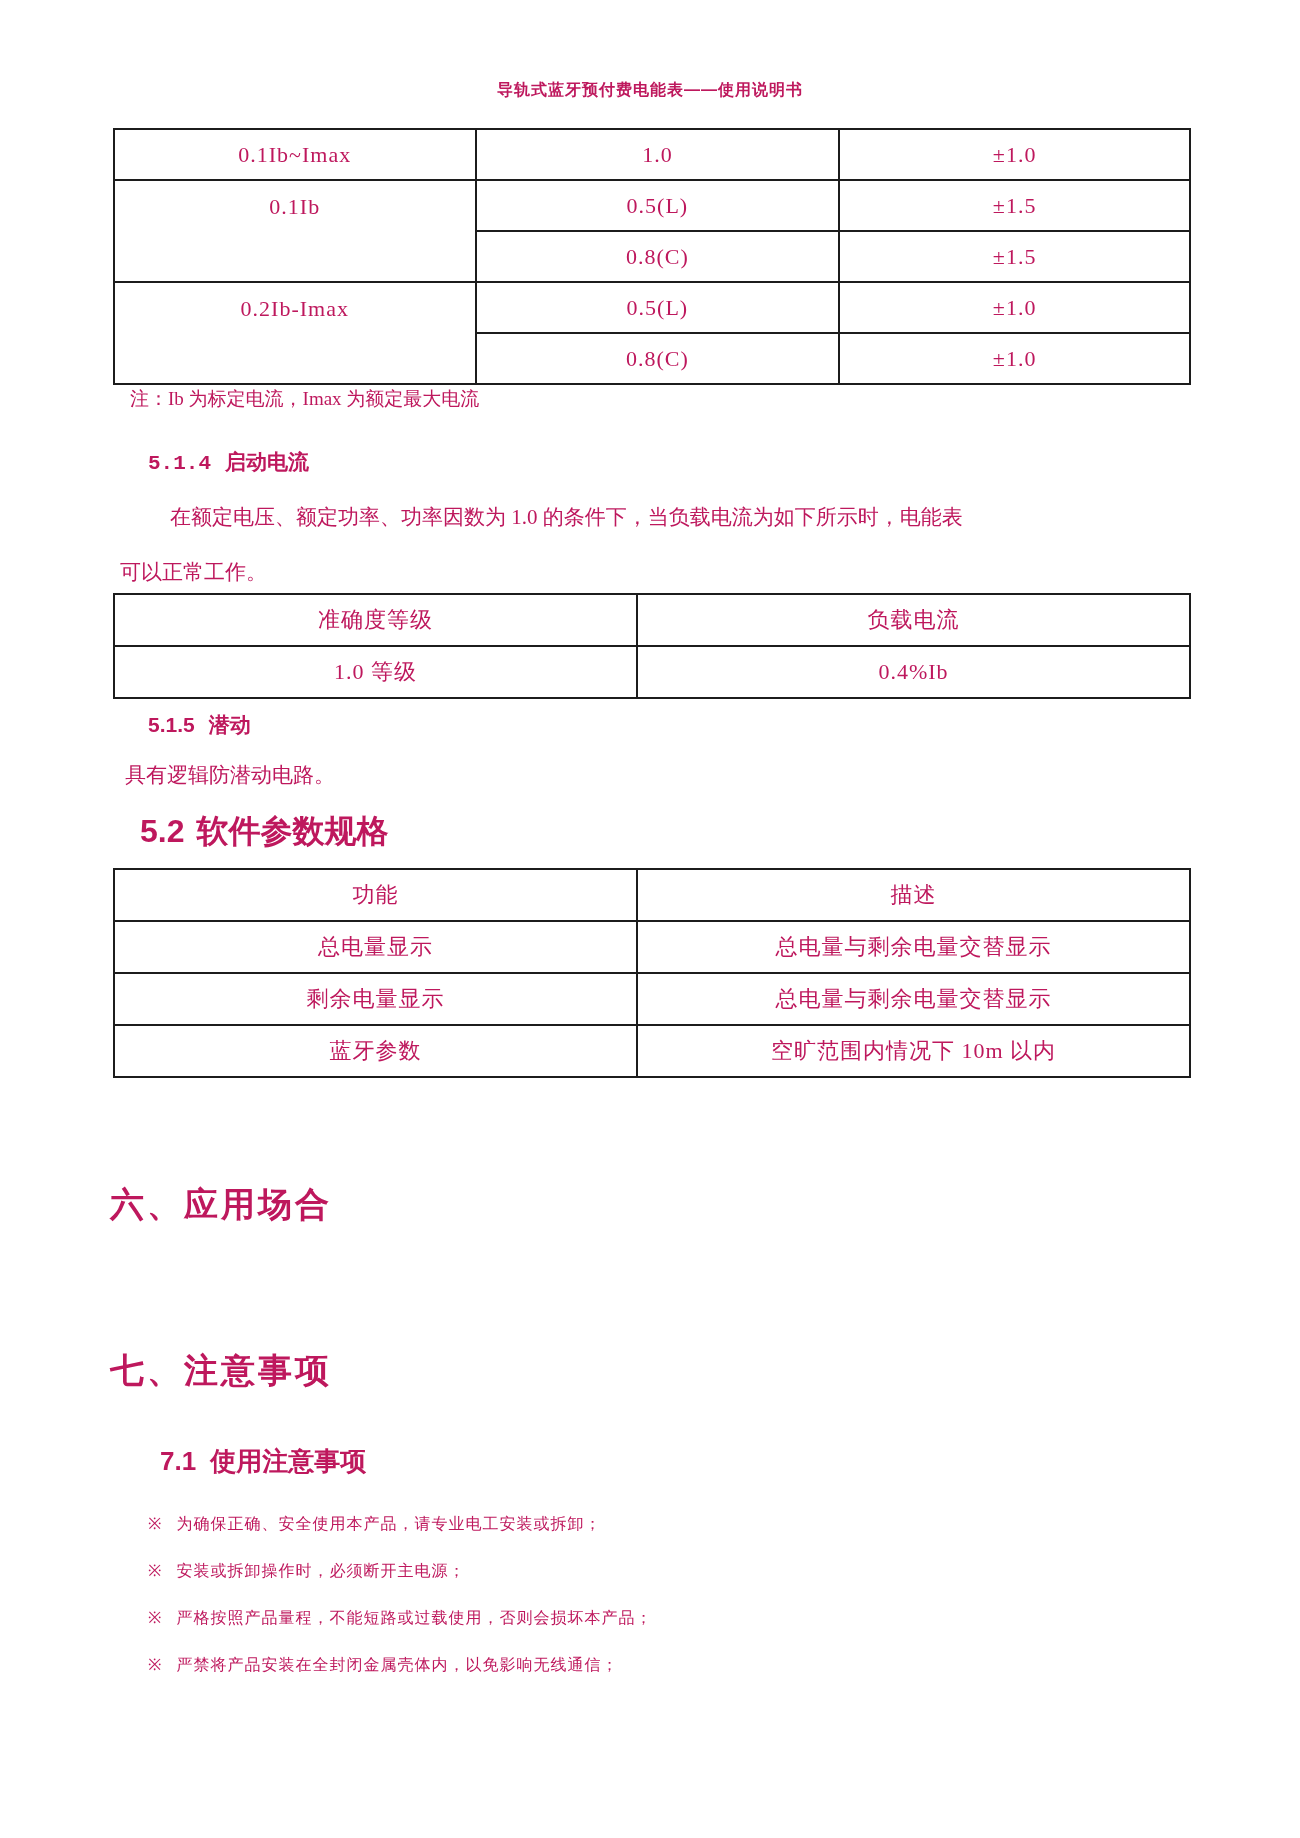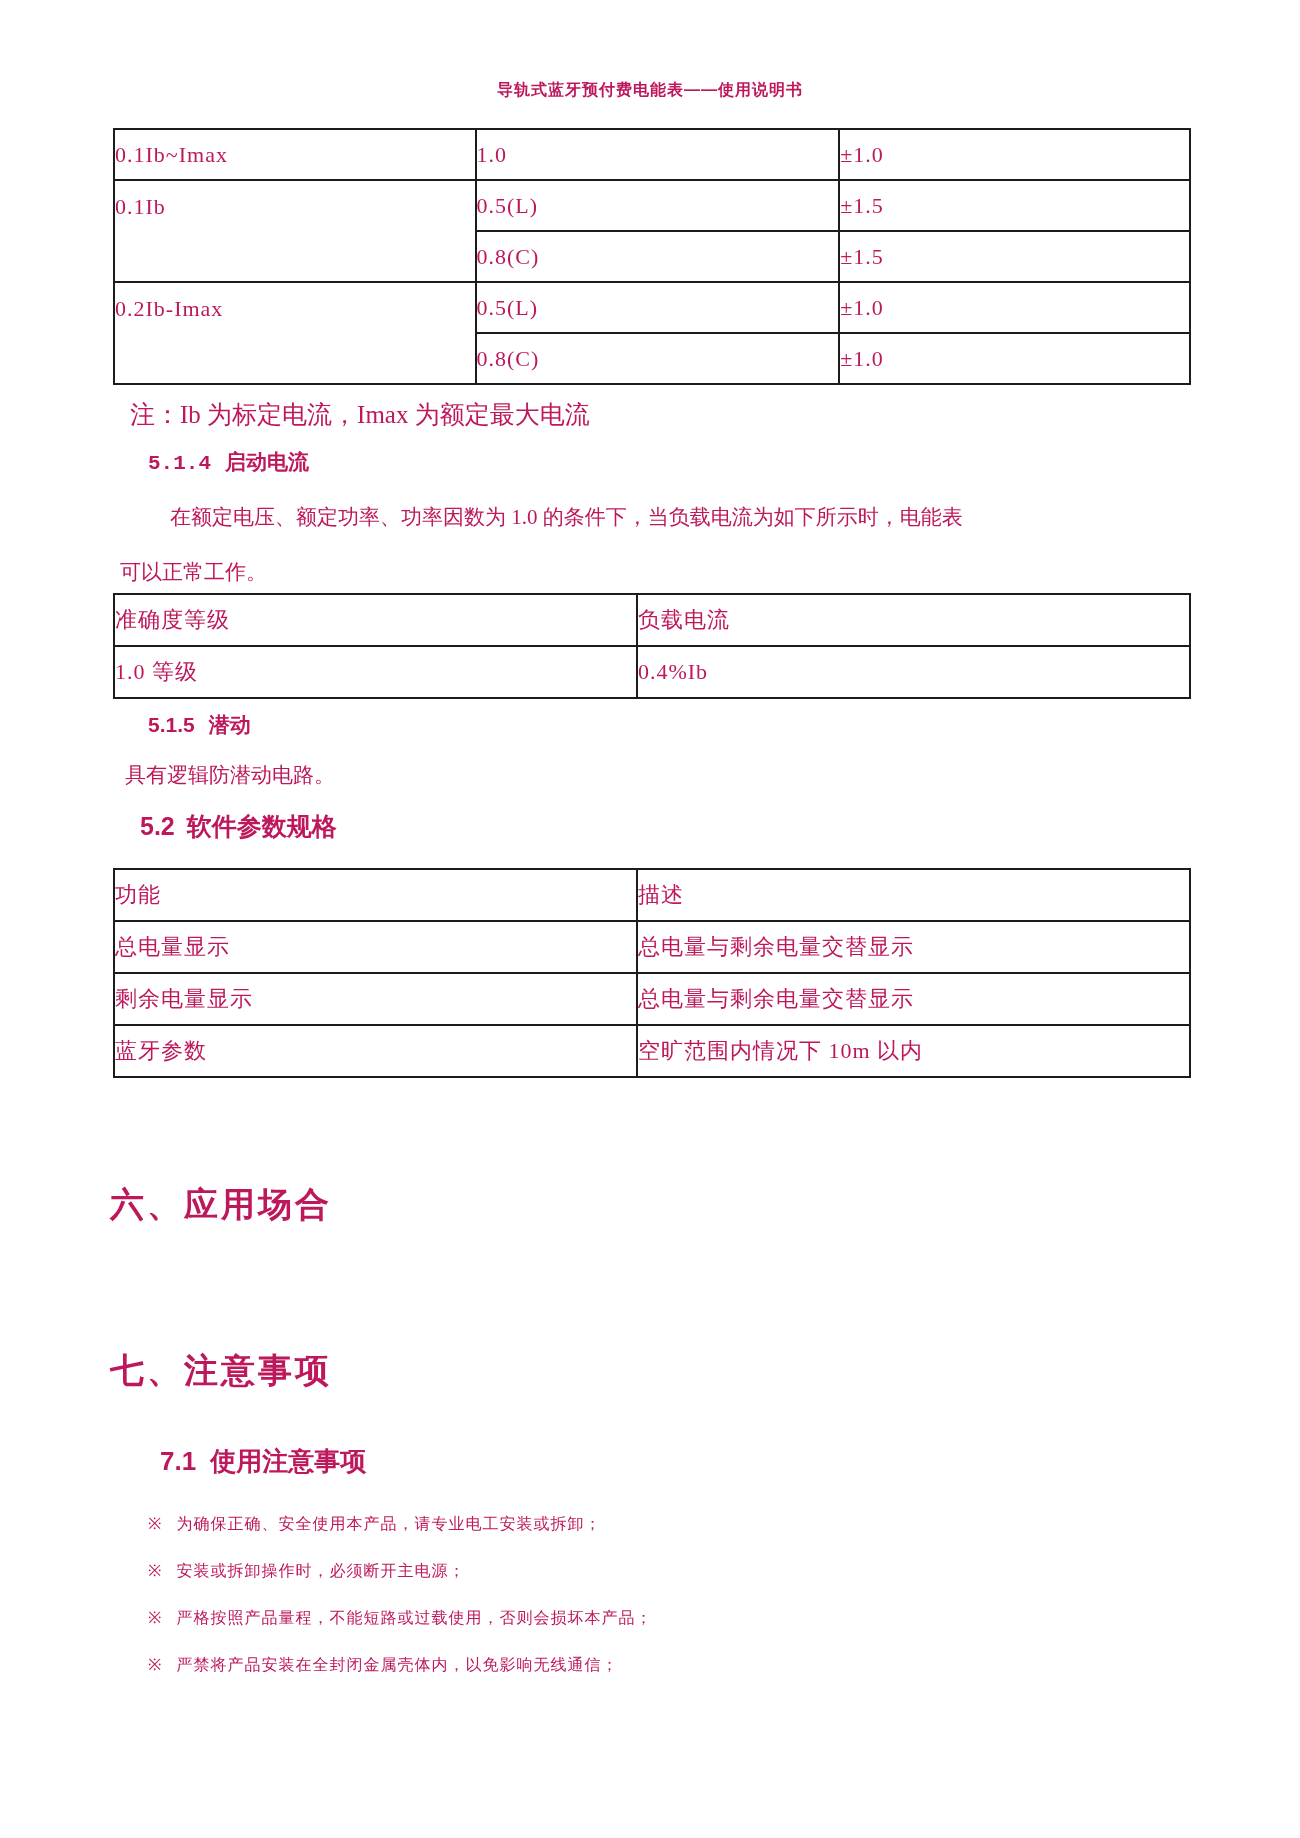--- a/index.html
+++ b/index.html
@@ -17,51 +17,51 @@
     text-align:center;
     font-family:"Liberation Sans","DejaVu Sans",sans-serif;
     font-weight:bold;font-size:16px;letter-spacing:1px;
   }
   table.sheet{
     position:absolute;left:113px;width:1078px;
     border-collapse:collapse;table-layout:fixed;
   }
   table.sheet td{
     border:2px solid #1c1c1c;
-    text-align:left;vertical-align:middle;
+    text-align:center;vertical-align:middle;
     font-size:22px;letter-spacing:1px;
     padding:0;
   }
   #accuracy-table{top:128px;}
   #accuracy-table tr{height:51px;}
   #accuracy-table td.merged{vertical-align:top;line-height:51px;}
   #startup-table{top:593px;}
   #startup-table tr{height:52px;}
   #software-table{top:868px;}
   #software-table tr{height:52px;}
 
   .note-line{
-    position:absolute;left:130px;top:398px;
-    font-size:25px;
+    position:absolute;left:130px;top:386px;
+    font-size:19px;
   }
   .h-small{
     position:absolute;
     font-family:"Liberation Sans","DejaVu Sans",sans-serif;
     font-weight:bold;font-size:21px;
   }
   .h-small .num{margin-right:14px;}
   #h514{left:148px;top:448px;font-family:Liberation Mono, monospace;}
   #h515{left:148px;top:711px;}
   .para{position:absolute;font-size:21px;}
   #para514{left:120px;top:490px;width:1074px;line-height:55px;text-indent:50px;text-align:justify;}
   #para515{left:125px;top:761px;}
   #h52{
     position:absolute;left:140px;top:810px;
     font-family:"Liberation Sans","DejaVu Sans",sans-serif;
-    font-weight:bold;font-size:25px;
+    font-weight:bold;font-size:32px;
   }
   #h52 .num{margin-right:12px;}
   .h-big{
     position:absolute;left:110px;
     font-family:"Liberation Sans","DejaVu Sans",sans-serif;
     font-weight:bold;font-size:34px;letter-spacing:3px;
   }
   #h6{top:1182px;}
   #h7{top:1348px;}
   #para6{left:148px;top:1272px;font-size:23px;letter-spacing:1px;}

